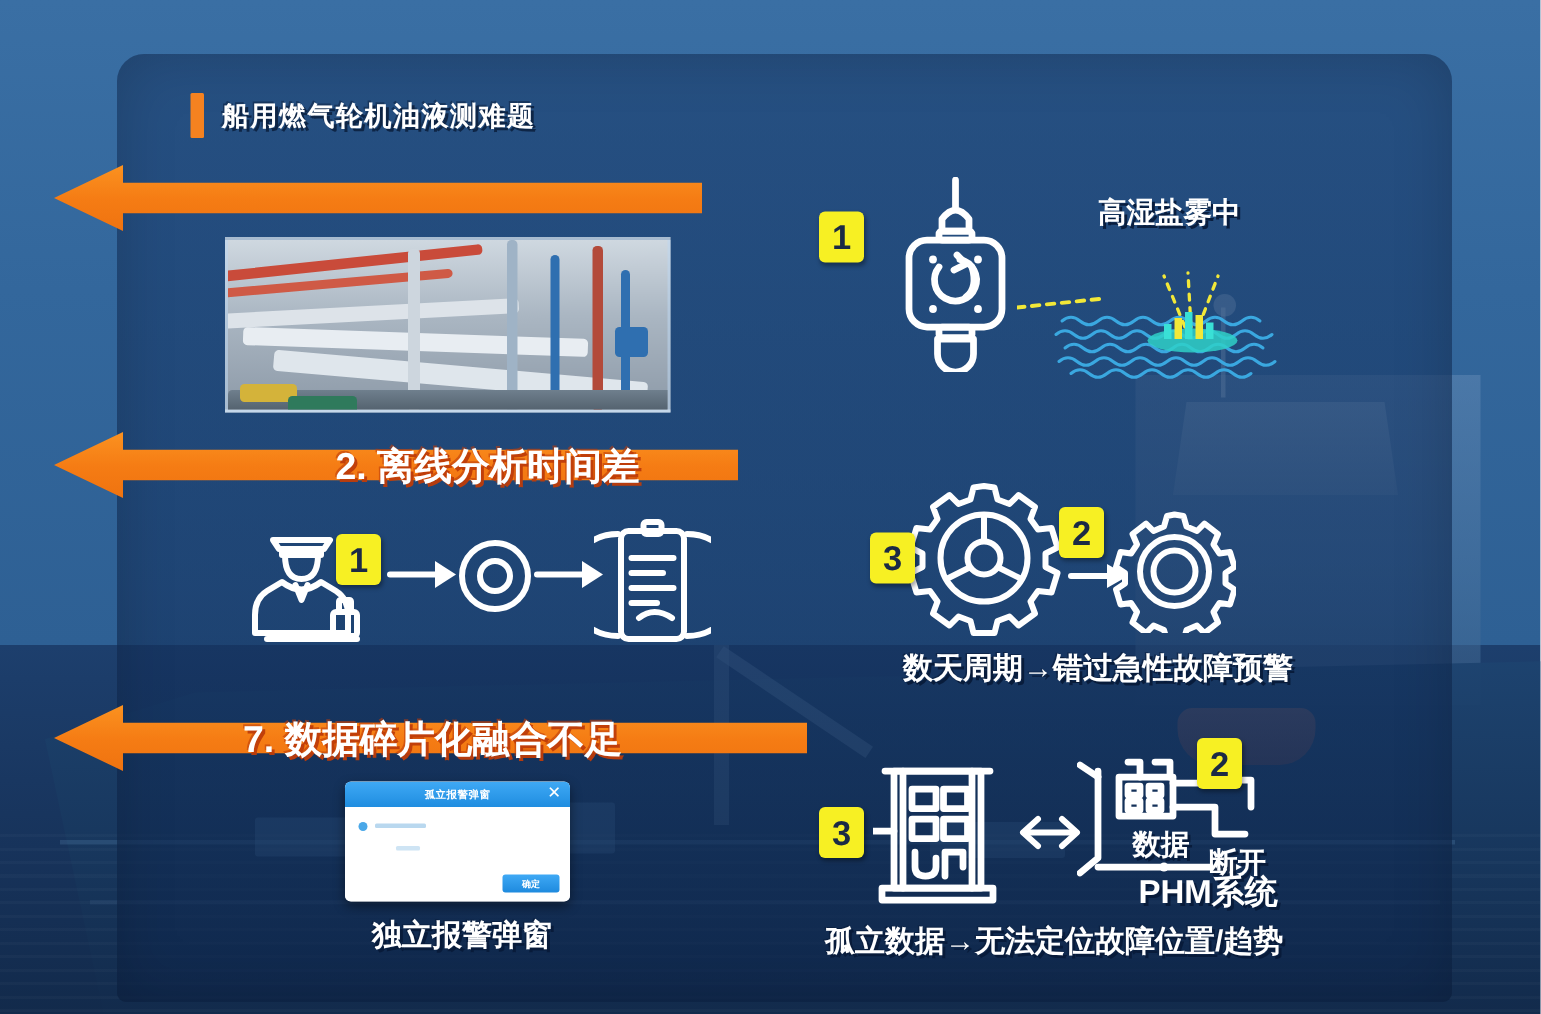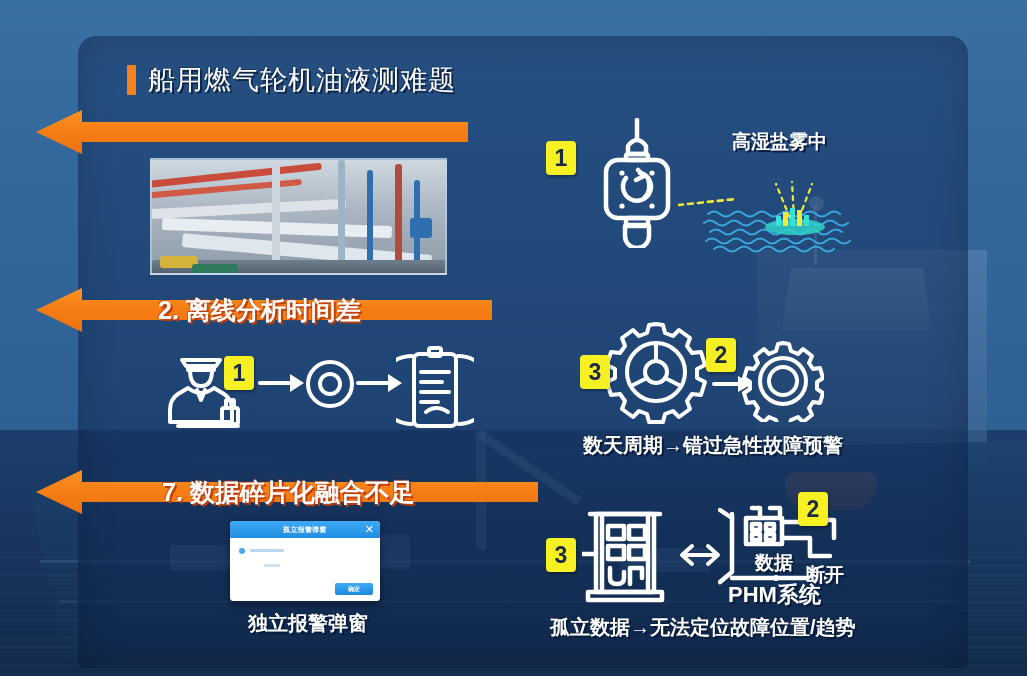--- a/index.html
+++ b/index.html
@@ -96,21 +96,21 @@
 
   
   .title-row {
     position: absolute; left: 127px; top: 62px;
     display: flex; align-items: center; gap: 12px;
   }
   .title-bar-mark {
     width: 9px; height: 30px; background: #f58220; border-radius: 1px;
   }
   .title-text {
-    font-size: 27px; font-weight: normal; color: #ffffff; letter-spacing: 1px;
+    font-size: 18px; font-weight: bold; color: #ffffff; letter-spacing: 1px;
     text-shadow: 2px 2px 0 rgba(10,30,60,.85), -1px -1px 0 rgba(10,30,60,.5);
     white-space: nowrap;
   }
 
   
   .banner {
     position: absolute;
     height: 44px;
     background: linear-gradient(180deg, #fb9220 0%, #f57c14 52%, #ef7310 100%);
     display: flex; align-items: center;
@@ -306,21 +306,21 @@
       <rect x="76" y="38" width="5" height="10"></rect>
       <rect x="90" y="30" width="5" height="18"></rect>
       <rect x="104" y="37" width="5" height="11"></rect>
     </g>
   </svg>
 
 
   <div class="banner" style="left:36px; top:288px; width:456px;
        clip-path: polygon(0 50%, 46px 0, 46px 27%, 100% 27%, 100% 73%, 46px 73%, 46px 100%);">
   </div>
-  <div class="banner" style="left:36px; top:288px; width:456px; background:none; filter:none; padding-left:122px;">
+  <div class="banner" style="left:36px; top:288px; width:456px; background:none; filter:none; padding-left:122px;justify-content:center;">
     <span class="banner-label">2. 离线分析时间差</span>
   </div>
 
   <div class="ico" style="left:166px; top:348px;">
     <svg width="84" height="86" viewBox="0 0 84 86" fill="none" stroke="#ffffff" stroke-width="4" stroke-linecap="round" stroke-linejoin="round">
       <path d="M20 18 h30 l4 -6 h-38 z"></path>
       <rect x="22" y="18" width="26" height="4"></rect>
       <path d="M24 22 q0 16 11 16 t11 -16"></path>
       <path d="M22 40 q13 10 26 0 l10 6 q8 5 8 16 v12 h-62 v-12 q0 -11 8 -16 z"></path>
       <path d="M31 42 l4 10 l4 -10"></path>
@@ -384,21 +384,21 @@
   <div class="badge" style="left:706px; top:338px;">2</div>
 
   <div class="ico" style="left:742px; top:340px;">
     <svg width="82" height="82" viewBox="0 0 82 82" fill="none" stroke="#ffffff" stroke-width="4" stroke-linejoin="round">
       <path d="M41 3 l6 1 2 7 7 3 5 -5 9 7 -3 7 4 6 7 -1 3 10 -6 4 0 7 6 4 -3 10 -7 -1 -4 6 3 7 -9 7 -5 -5 -7 3 -2 7 -11 0 -2 -7 -7 -3 -5 5 -9 -7 3 -7 -4 -6 -7 1 -3 -10 6 -4 0 -7 -6 -4 3 -10 7 1 4 -6 -3 -7 9 -7 5 5 7 -3 2 -7 z"></path>
       <circle cx="41" cy="41" r="23"></circle>
       <circle cx="41" cy="41" r="14"></circle>
     </svg>
   </div>
 
-  <div class="caption" style="left:583px; top:432px;">数天周期→错过急性故障预警</div>
+  <div class="caption" style="left:602px; top:432px;">数天周期→错过急性故障预警</div>
 
   <div class="banner" style="left:36px; top:470px; width:502px;
        clip-path: polygon(0 50%, 46px 0, 46px 27%, 100% 27%, 100% 73%, 46px 73%, 46px 100%);">
   </div>
   <div class="banner" style="left:36px; top:470px; width:502px; background:none; filter:none; padding-left:126px;">
     <span class="banner-label">7. 数据碎片化融合不足</span>
   </div>
 
   <div class="dialog">
     <div class="dlg-title">
@@ -456,17 +456,17 @@
       <circle cx="58" cy="78" r="3" fill="#ffffff" stroke="none"></circle>
       <line x1="14" y1="78" x2="100" y2="78"></line>
       <polygon points="100,73 110,78 100,83" fill="#ffffff" stroke="none"></polygon>
     </svg>
   </div>
 
   <div class="badge" style="left:798px; top:492px;">2</div>
 
   <div class="label-y" style="left:755px; top:550px;">数据</div>
   <div class="label-y" style="left:806px; top:562px;">断开</div>
-  <div class="label-y" style="left:728px; top:580px; font-size:22px;">PHM系统</div>
+  <div class="label-y" style="left:759px; top:580px; font-size:22px;">PHM系统</div>
 
   <div class="caption" style="left:550px; top:614px;">孤立数据→无法定位故障位置/趋势</div>
 
 </div>
 
 </body></html>

